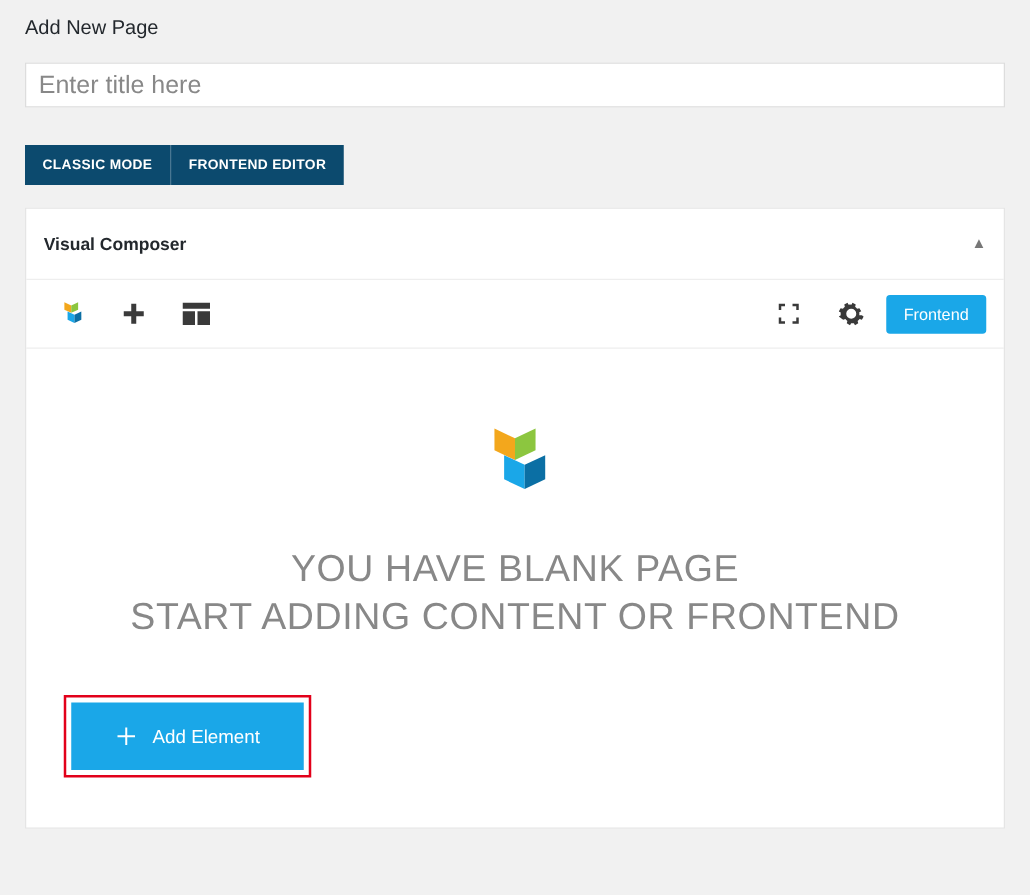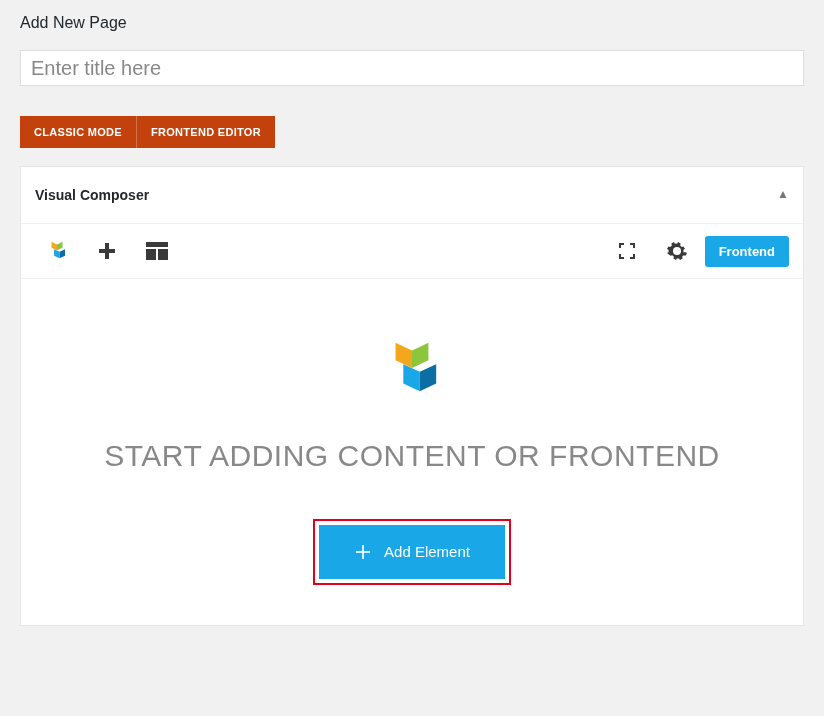--- a/index.html
+++ b/index.html
@@ -23,21 +23,21 @@
     font-size: 20px;
     padding: 16px 10px;
     border: 1px solid #ddd;
     background: #fff;
     color: #ec4899;
     outline: none;
   }
   .title-input::placeholder { color: #888; }
   .mode-bar { margin-top: 30px; display: flex; }
   .mode-btn {
-    background: #c2410c;
+    background: #0c4a6e;
     color: #fff;
     border: none;
     font-size: 11px;
     font-weight: 700;
     letter-spacing: 0.3px;
     padding: 10px 14px;
     cursor: pointer;
     text-transform: uppercase;
   }
   .mode-btn + .mode-btn { border-left: 1px solid rgba(255,255,255,0.25); }
@@ -82,39 +82,38 @@
     color: #3a3a3a;
   }
   .frontend-btn {
     background: #1aa7e8;
     color: #fff;
     border: none;
     border-radius: 3px;
     font-size: 13px;
     padding: 8px 14px;
     cursor: pointer;
-    font-weight: bold;
   }
 
   .canvas {
     padding: 60px 30px 40px 30px;
     text-align: center;
   }
   .big-logo { display: flex; justify-content: center; margin-bottom: 40px; }
   .blank-heading {
     font-size: 30px;
     font-weight: 300;
     color: #888;
     letter-spacing: 0.5px;
     line-height: 1.25;
   }
   .cta-row {
     margin-top: 44px;
     display: flex;
-    justify-content: center;
+    justify-content: space-between;
   }
   .cta-wrap {
     padding: 4px;
   }
   .cta-wrap.highlight { border: 2px solid #e2001a; }
   .cta-btn {
     display: inline-flex;
     align-items: center;
     gap: 12px;
     padding: 18px 28px;
@@ -205,20 +204,21 @@
     <div class="big-logo">
       <svg class="vc-cube-lg" viewBox="0 0 60 60">
         <polygon points="13,4 30,12 30,30 13,22" fill="#f3a71c"></polygon>
         <polygon points="30,12 47,4 47,22 30,30" fill="#8cc63f"></polygon>
         <polygon points="21,26 38,34 38,54 21,46" fill="#1aa7e8"></polygon>
         <polygon points="38,34 55,26 55,46 38,54" fill="#0b6fa4"></polygon>
       </svg>
     </div>
 
     <div class="blank-heading">
+      <div>YOU HAVE BLANK PAGE</div>
       <div>START ADDING CONTENT OR FRONTEND</div>
     </div>
 
     <div class="cta-row">
       <div class="cta-wrap highlight">
         <button class="cta-btn cta-blue">
           <svg width="18" height="18" viewBox="0 0 18 18">
             <line x1="9" y1="2" x2="9" y2="16" stroke="#fff" stroke-width="1.6"></line>
             <line x1="2" y1="9" x2="16" y2="9" stroke="#fff" stroke-width="1.6"></line>
           </svg>

